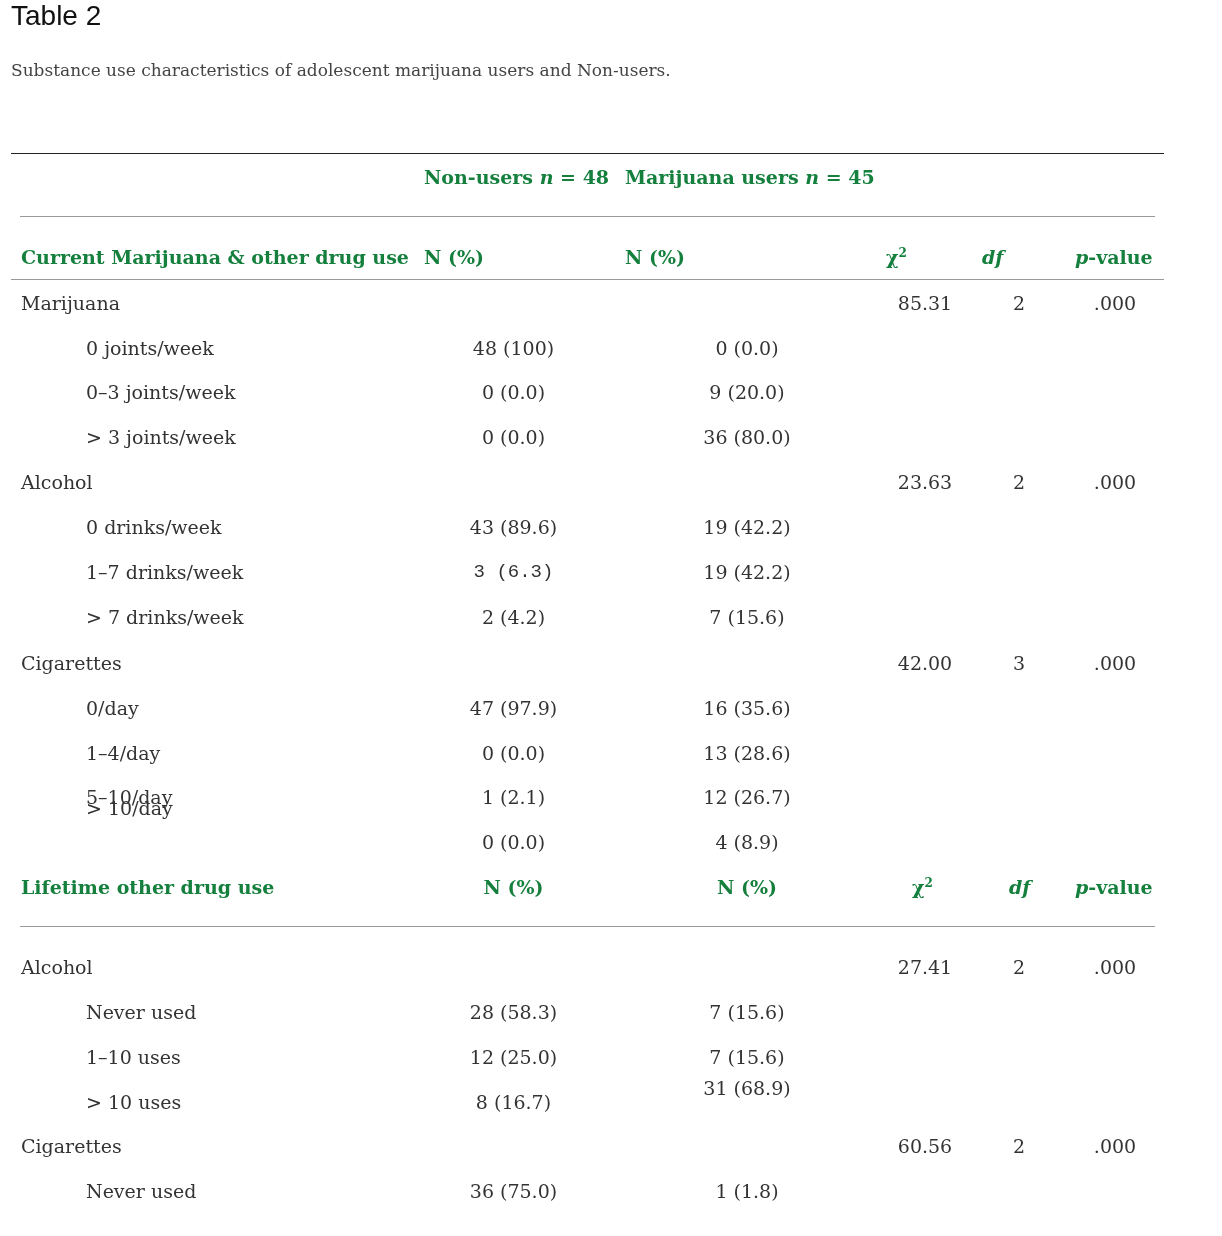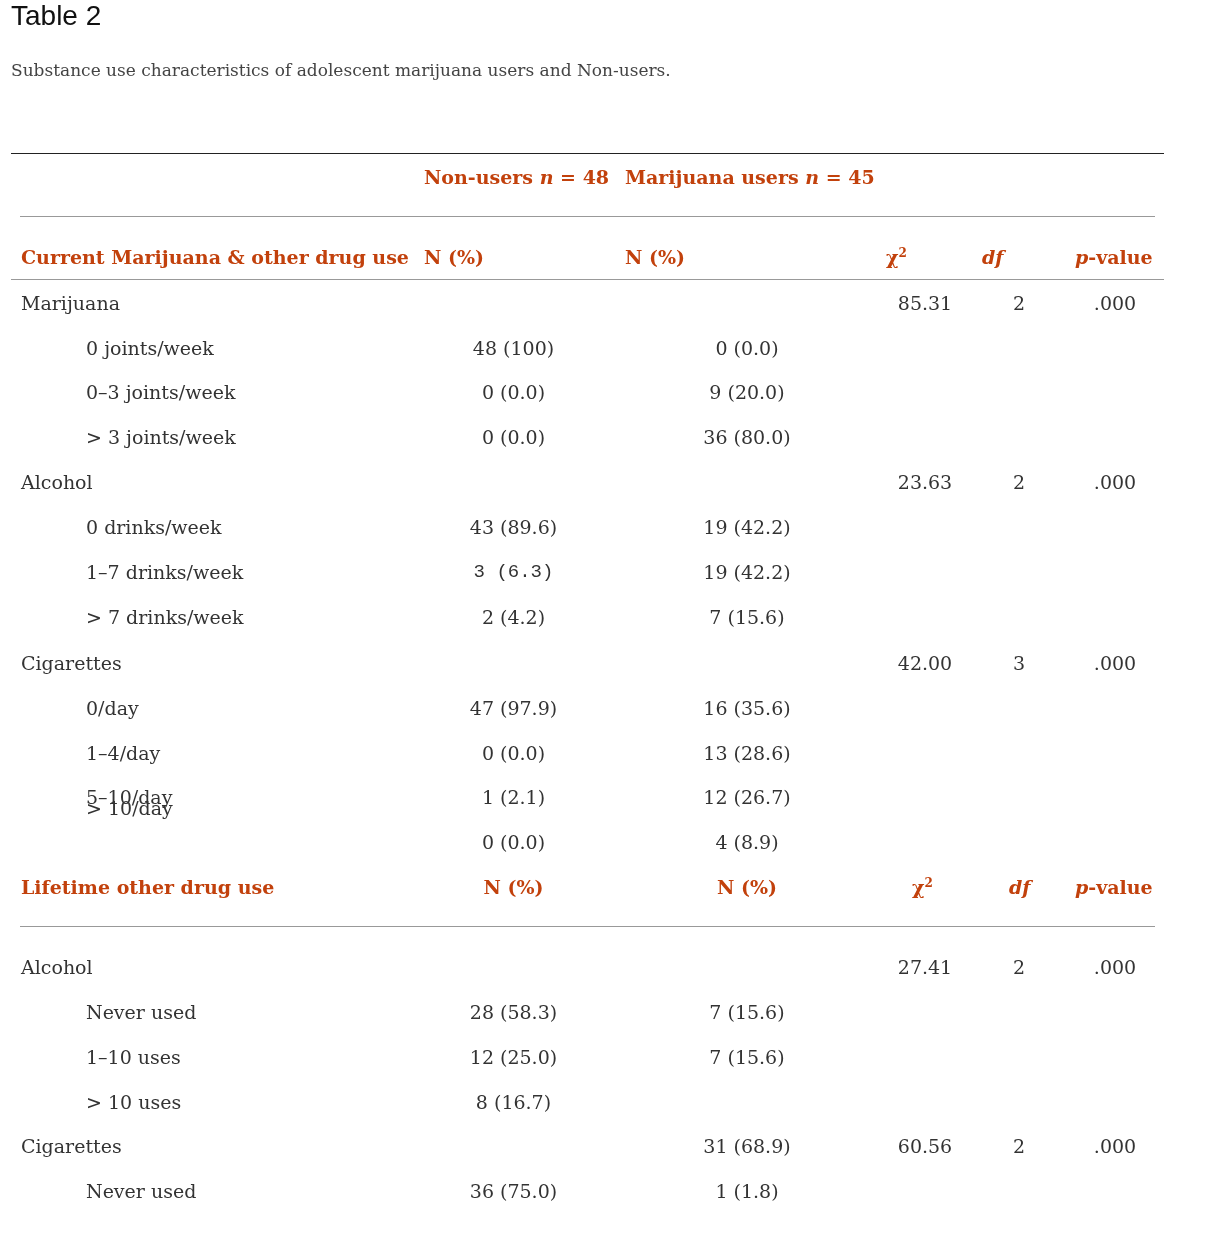--- a/index.html
+++ b/index.html
@@ -13,21 +13,21 @@
   }
   .caption {
     position: absolute; left: 11px; top: 60px;
     font-size: 17px; color: #444;
   }
   .rule-top { position: absolute; left: 11px; width: 1153px; top: 153px; height: 1px; background: #222; }
   .rule-mid { position: absolute; left: 20px; width: 1135px; height: 1px; background: #999; }
   .rule-head { position: absolute; left: 11px; width: 1153px; top: 279px; height: 1px; background: #999; }
 
   .cell { position: absolute; font-size: 19px; white-space: nowrap; line-height: 24px; }
-  .bold { font-weight: bold; color: #c2410c; }
+  .bold { font-weight: bold; color: #15803d; }
   .ital { font-style: italic; }
   .c-nu { left: 440px; width: 147px; text-align: center; }
   .c-mu { left: 672px; width: 150px; text-align: center; }
   .c-chi { left: 880px; width: 90px; text-align: center; }
   .c-df { left: 990px; width: 58px; text-align: center; }
   .c-p { left: 1070px; width: 90px; text-align: center; }
   .lab { left: 21px; }
   .lab.sub { left: 44px; margin-left: 42px; }
   sup { font-size: 12px; vertical-align: super; line-height: 0; }
 </style>
@@ -154,21 +154,21 @@
     <div class="cell c-df" style="top: 1000px;"></div>
     <div class="cell c-p" style="top: 1000px;"></div>
     <div class="cell lab sub" style="top: 1045px;">1–10 uses</div>
     <div class="cell c-nu" style="top: 1045px;">12 (25.0)</div>
     <div class="cell c-mu" style="top: 1045px;">7 (15.6)</div>
     <div class="cell c-chi" style="top: 1045px;"></div>
     <div class="cell c-df" style="top: 1045px;"></div>
     <div class="cell c-p" style="top: 1045px;"></div>
     <div class="cell lab sub" style="top: 1090px;">&gt; 10 uses</div>
     <div class="cell c-nu" style="top: 1090px;">8 (16.7)</div>
-    <div class="cell c-mu" style="top: 1134px;">31 (68.9)</div>
+    <div class="cell c-mu" style="top: 1076px;">31 (68.9)</div>
     <div class="cell c-chi" style="top: 1090px;"></div>
     <div class="cell c-df" style="top: 1090px;"></div>
     <div class="cell c-p" style="top: 1090px;"></div>
     <div class="cell lab" style="top: 1134px;">Cigarettes</div>
     <div class="cell c-nu" style="top: 1134px;"></div>
     <div class="cell c-mu" style="top: 1134px;"></div>
     <div class="cell c-chi" style="top: 1134px;">60.56</div>
     <div class="cell c-df" style="top: 1134px;">2</div>
     <div class="cell c-p" style="top: 1134px;">.000</div>
     <div class="cell lab sub" style="top: 1179px;">Never used</div>

